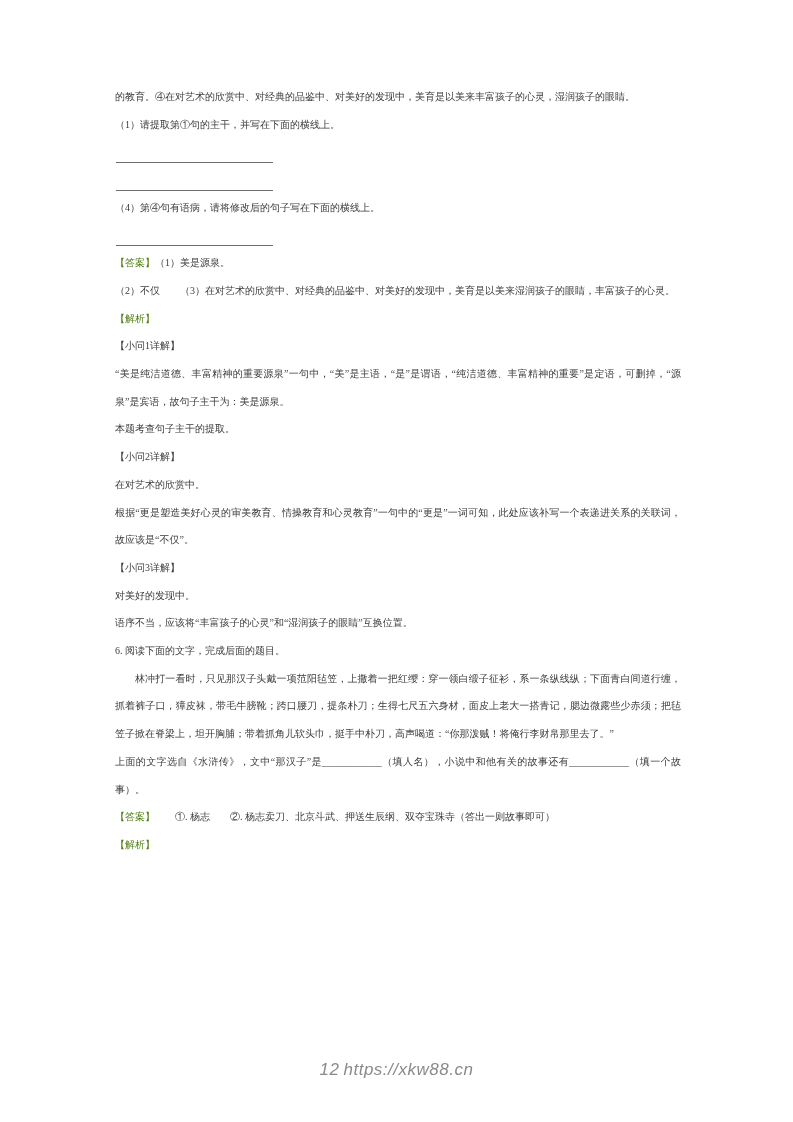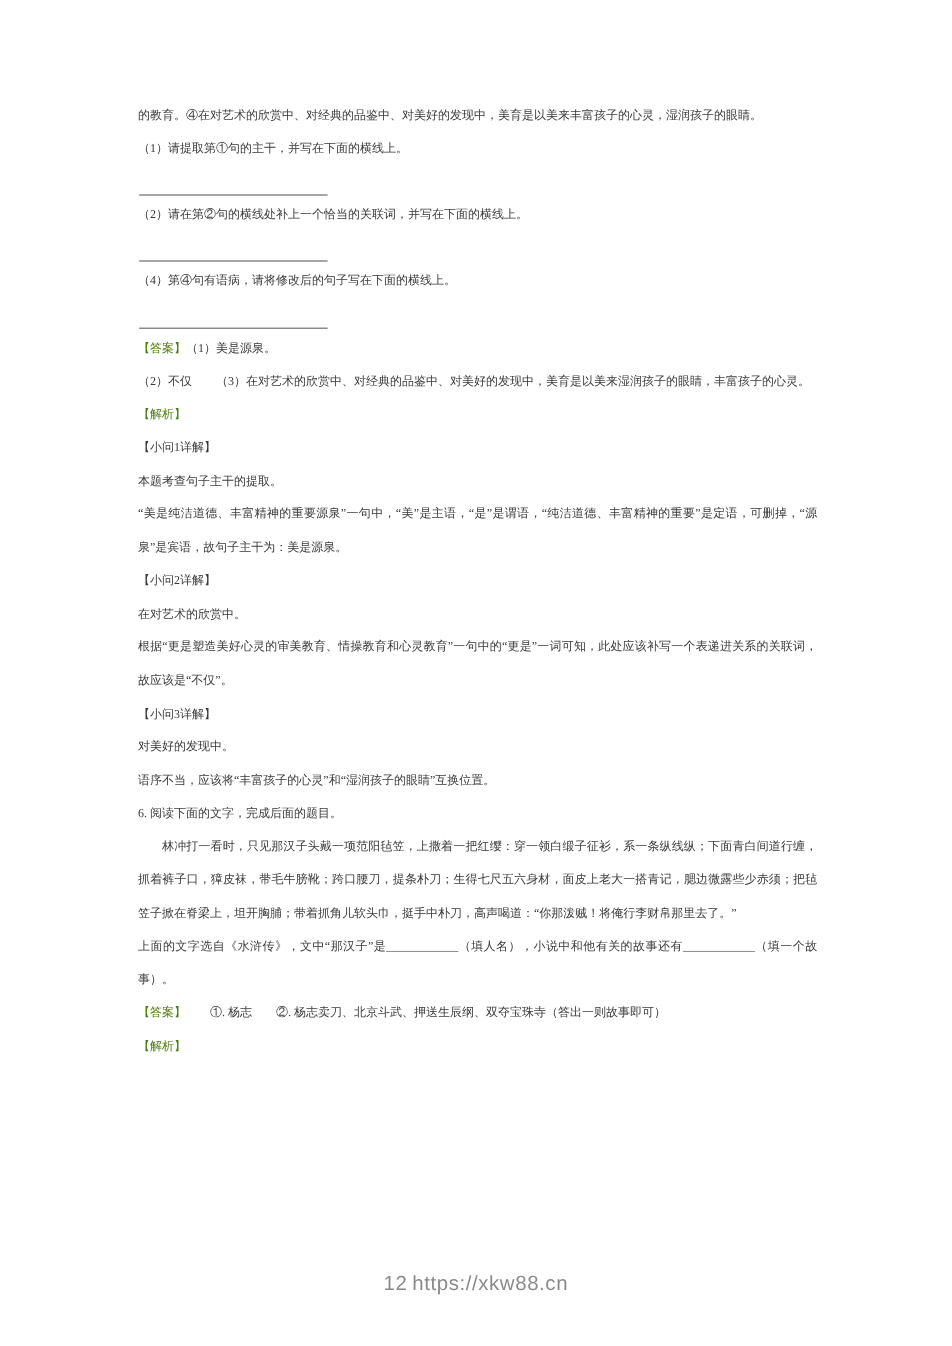--- a/index.html
+++ b/index.html
@@ -31,45 +31,44 @@
   }
   .footer {
     position: absolute;
     top: 1060px; left: 0; width: 793px;
     text-align: center;
     font-family: "Liberation Sans", "DejaVu Sans", sans-serif;
     font-size: 17px;
     letter-spacing: 0.5px;
     color: #8a8a8a;
   }
-  .footer span { margin: 0 2px; }
+  .footer span { margin: 0 2px; font-style: italic; }
 </style>
 </head>
 <body>
 
 <div class="content" id="content">
     <p class="para"><span>的教育。④在对艺术的欣赏中、对经典的品鉴中、对美好的发现中，美育是以美来丰富孩子的心灵，湿润孩子的眼睛。</span></p>
     <p class="para"><span>（1）请提取第①句的主干，并写在下面的横线上。</span></p>
     <div class="blank-line">
       <span class="rule"></span>
     </div>
-    <p class="para"><span>（2）请在第②句的横线处补上一个恰当的关联词，并写在下面的横线上。</span></p>
     <div class="blank-line">
       <span class="rule"></span>
     </div>
     <p class="para"><span>（4）第④句有语病，请将修改后的句子写在下面的横线上。</span></p>
     <div class="blank-line">
       <span class="rule"></span>
     </div>
     <p class="para"><span class="label">【答案】</span><span>（1）美是源泉。</span></p>
     <p class="para"><span>（2）不仅　　（3）在对艺术的欣赏中、对经典的品鉴中、对美好的发现中，美育是以美来湿润孩子的眼睛，丰富孩子的心灵。</span></p>
     <p class="para"><span class="label">【解析】</span><span></span></p>
     <p class="para"><span>【小问1详解】</span></p>
+    <p class="para"><span>“美是纯洁道德、丰富精神的重要源泉”一句中，“美”是主语，“是”是谓语，“纯洁道德、丰富精神的重要”是定语，可删掉，“源泉”是宾语，故句子主干为：美是源泉。</span></p>
     <p class="para"><span>本题考查句子主干的提取。</span></p>
-    <p class="para"><span>“美是纯洁道德、丰富精神的重要源泉”一句中，“美”是主语，“是”是谓语，“纯洁道德、丰富精神的重要”是定语，可删掉，“源泉”是宾语，故句子主干为：美是源泉。</span></p>
     <p class="para"><span>【小问2详解】</span></p>
     <p class="para"><span>在对艺术的欣赏中。</span></p>
     <p class="para"><span>根据“更是塑造美好心灵的审美教育、情操教育和心灵教育”一句中的“更是”一词可知，此处应该补写一个表递进关系的关联词，故应该是“不仅”。</span></p>
     <p class="para"><span>【小问3详解】</span></p>
     <p class="para"><span>对美好的发现中。</span></p>
     <p class="para"><span>语序不当，应该将“丰富孩子的心灵”和“湿润孩子的眼睛”互换位置。</span></p>
     <p class="para"><span>6. 阅读下面的文字，完成后面的题目。</span></p>
     <p class="para indent"><span>林冲打一看时，只见那汉子头戴一项范阳毡笠，上撒着一把红缨：穿一领白缎子征衫，系一条纵线纵；下面青白间道行缠，抓着裤子口，獐皮袜，带毛牛膀靴；跨口腰刀，提条朴刀；生得七尺五六身材，面皮上老大一搭青记，腮边微露些少赤须；把毡笠子掀在脊梁上，坦开胸脯；带着抓角儿软头巾，挺手中朴刀，高声喝道：“你那泼贼！将俺行李财帛那里去了。”</span></p>
     <p class="para"><span>上面的文字选自《水浒传》，文中“那汉子”是____________（填人名），小说中和他有关的故事还有____________（填一个故事）。</span></p>
     <p class="para"><span class="label">【答案】</span><span>　　①. 杨志　　②. 杨志卖刀、北京斗武、押送生辰纲、双夺宝珠寺（答出一则故事即可）</span></p>

